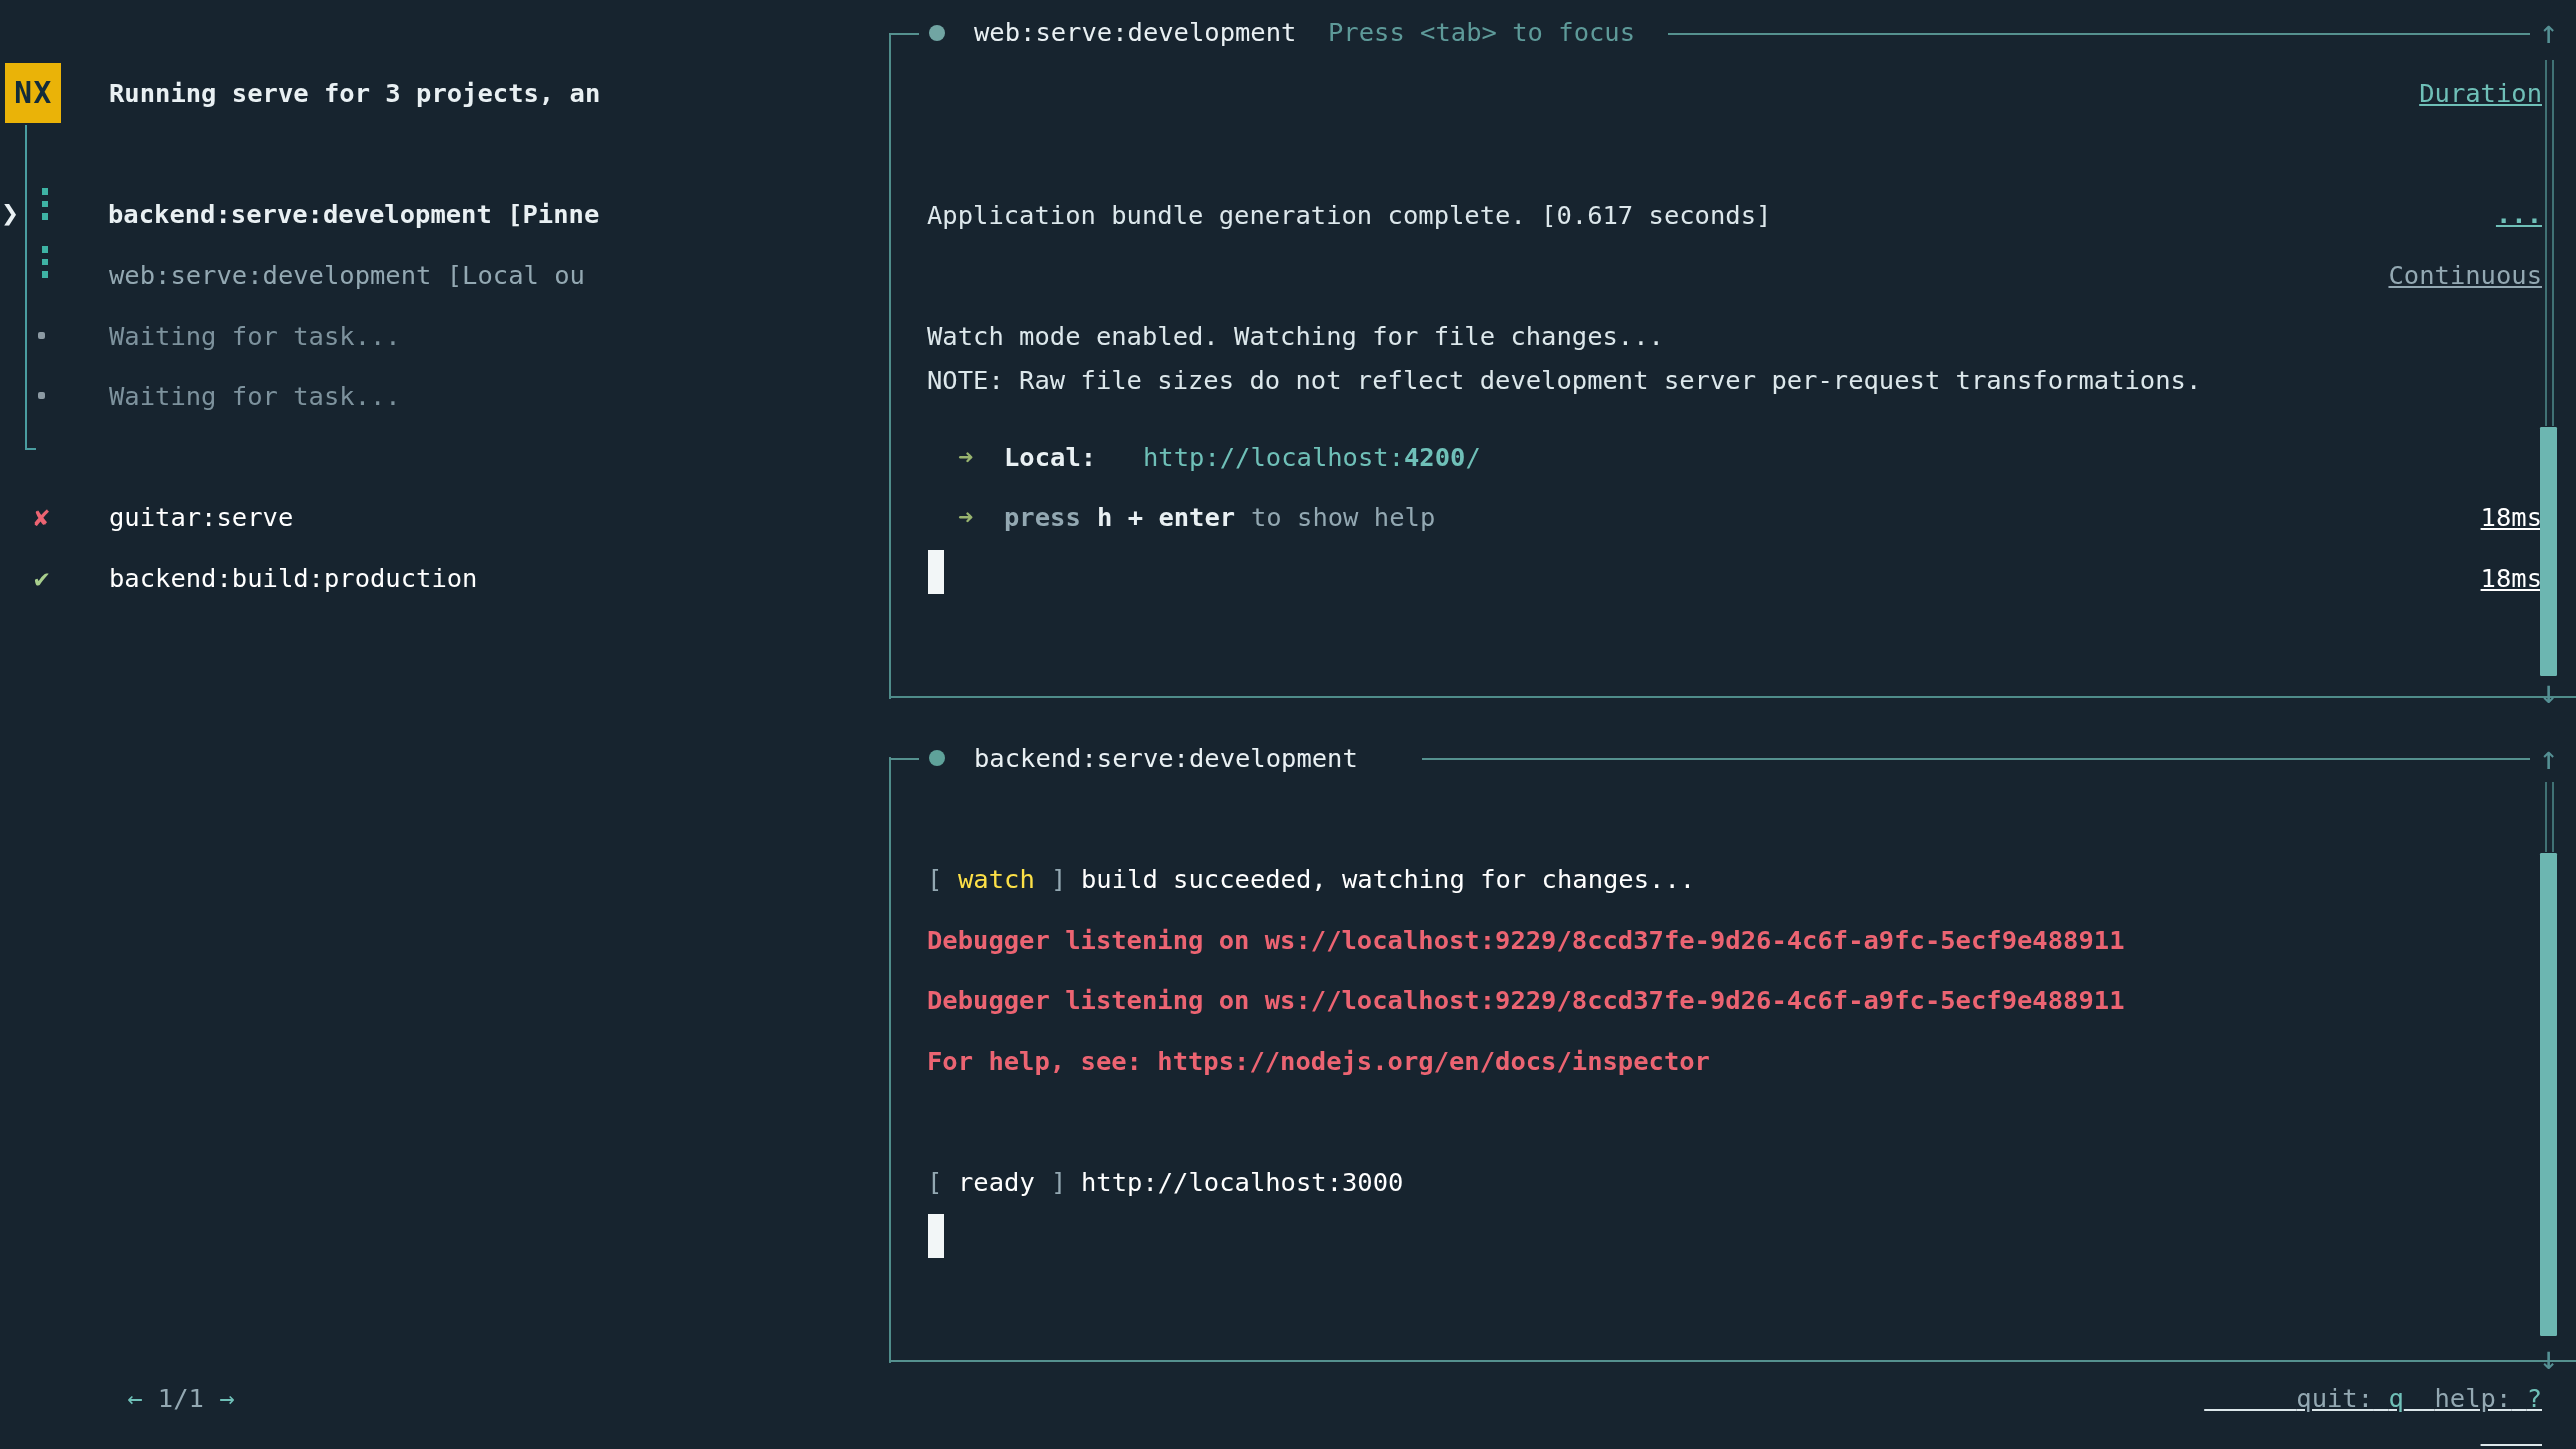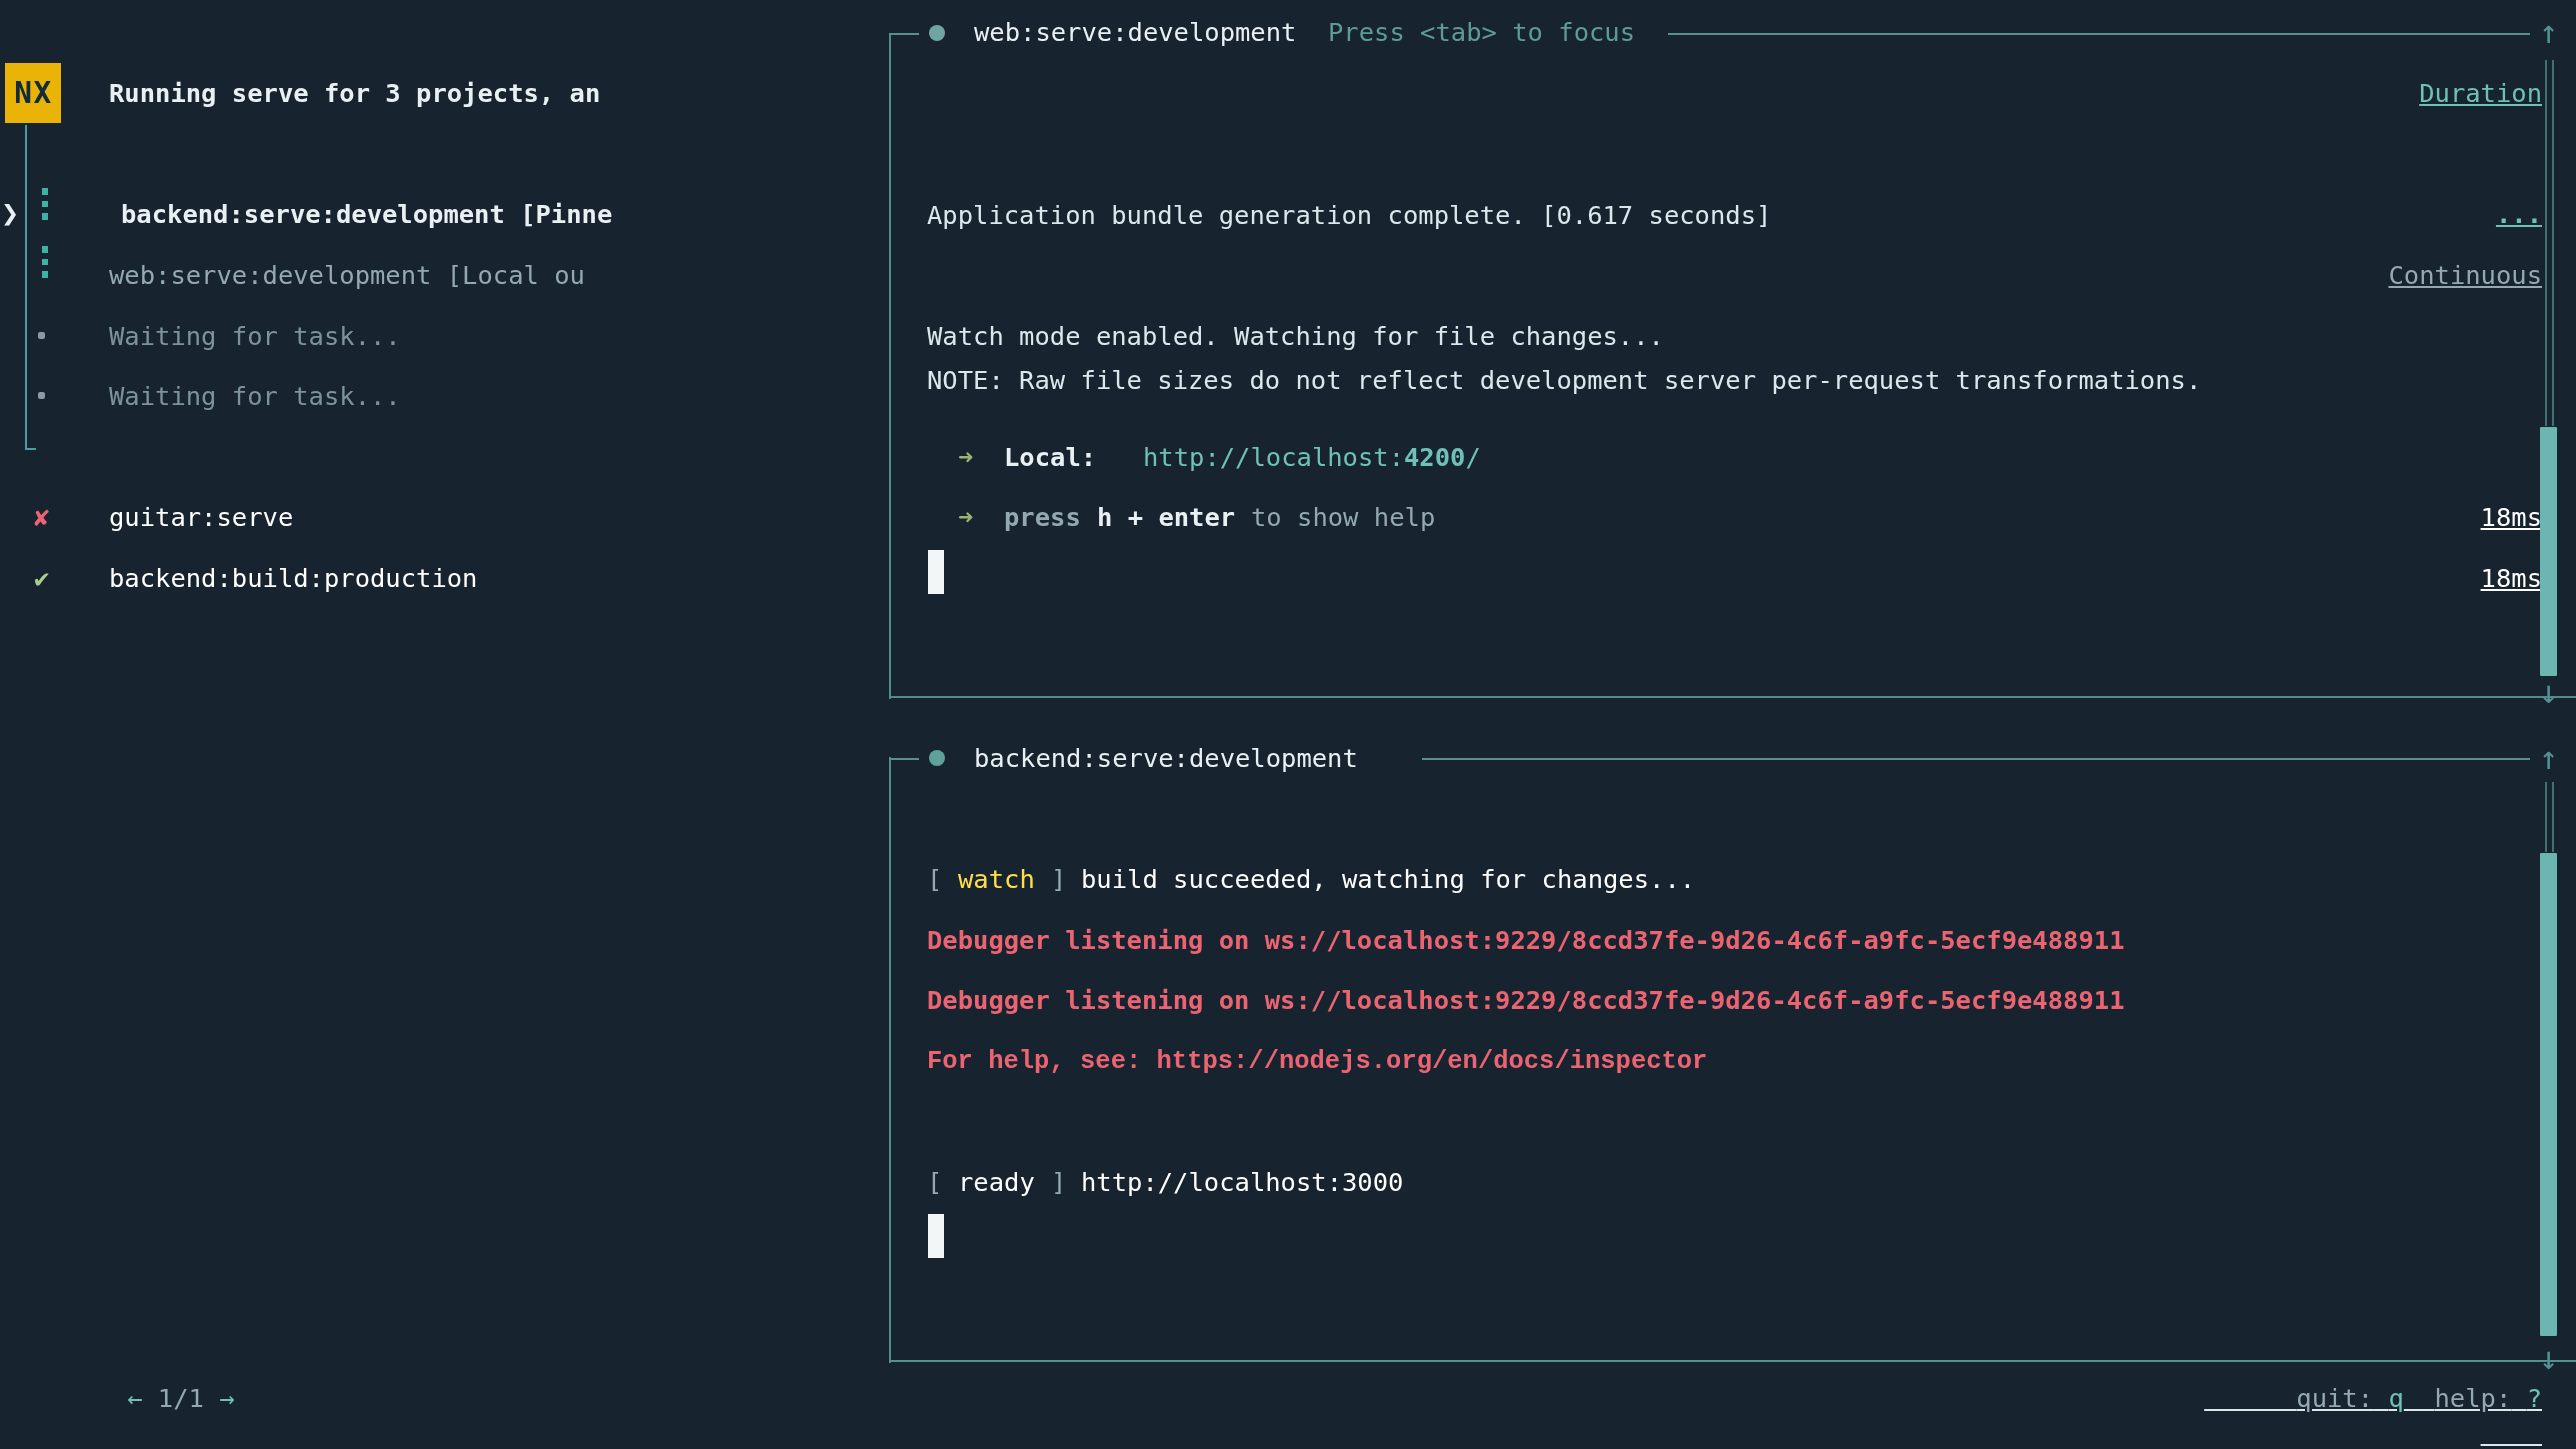--- a/index.html
+++ b/index.html
@@ -59,21 +59,21 @@
     <span class="abs b txt-bright" style="left:109px;top:76px;">Running serve for 3 projects, an</span>
     <span class="abs accent right-col" style="top:76px;">Duration</span>
 
     <div>
       <span class="abs b txt-bright" style="left:1.3px;top:196px;font-size:29.5px;">❯</span>
       <span class="run-dots" style="top:188px;">
           <span></span>
           <span></span>
           <span></span>
         </span>
-      <span class="abs b txt-bright" style="left:121px;top:197px;">backend:serve:development [Pinne</span>
+      <span class="abs b txt-bright" style="left:108px;top:197px;">backend:serve:development [Pinne</span>
       <span class="abs b accent right-col" style="top:197px;">...</span>
     </div>
 
     <div>
       <span class="run-dots" style="top:246px;">
           <span></span>
           <span></span>
           <span></span>
         </span>
       <span class="abs txt-mid" style="left:109px;top:258px;">web:serve:development [Local ou</span>
@@ -158,21 +158,21 @@
 
     <div>
       <span class="abs txt-mid" style="left:927px;top:862px;">[</span>
       <span class="abs watch-green" style="left:958px;top:862px;">watch</span>
       <span class="abs txt-mid" style="left:1051px;top:862px;">]</span>
       <span class="abs txt-norm" style="left:1081px;top:862px;">build succeeded, watching for changes...</span>
     </div>
 
     <span class="abs b red" style="left:927px;top:923px;">Debugger listening on ws://localhost:9229/8ccd37fe-9d26-4c6f-a9fc-5ecf9e488911</span>
     <span class="abs b red" style="left:927px;top:983px;">Debugger listening on ws://localhost:9229/8ccd37fe-9d26-4c6f-a9fc-5ecf9e488911</span>
-    <span class="abs b red" style="left:927px;top:1044px;font-family:Liberation Mono, monospace;">For help, see: https://nodejs.org/en/docs/inspector</span>
+    <span class="abs b red" style="left:927px;top:1044px;">For help, see: https://nodejs.org/en/docs/inspector</span>
 
     <div>
       <span class="abs txt-mid" style="left:927px;top:1165px;">[</span>
       <span class="abs txt-norm" style="left:958px;top:1165px;">ready</span>
       <span class="abs txt-mid" style="left:1051px;top:1165px;">]</span>
       <span class="abs txt-norm" style="left:1081px;top:1165px;">http://localhost:3000</span>
     </div>
 
     <div class="cursor" style="left:928px;top:1214px;"></div>
 

